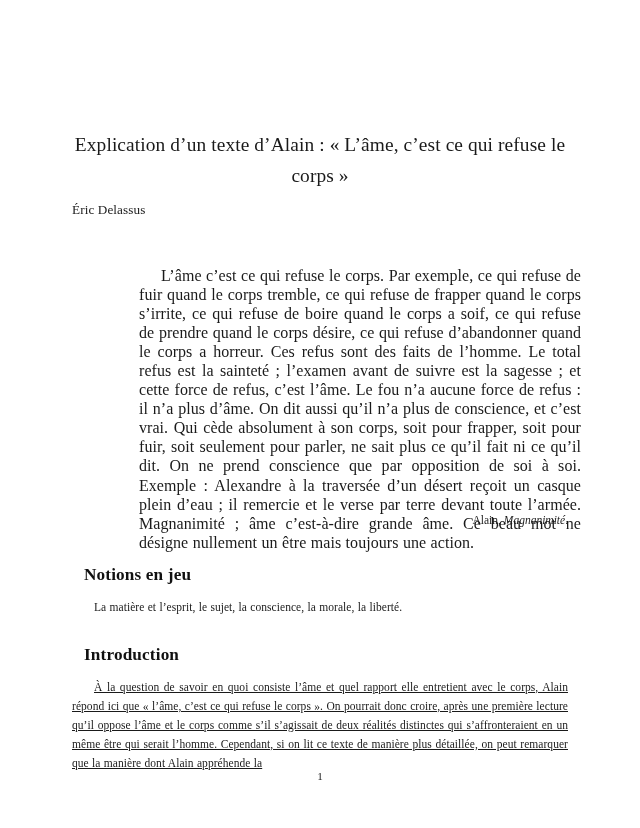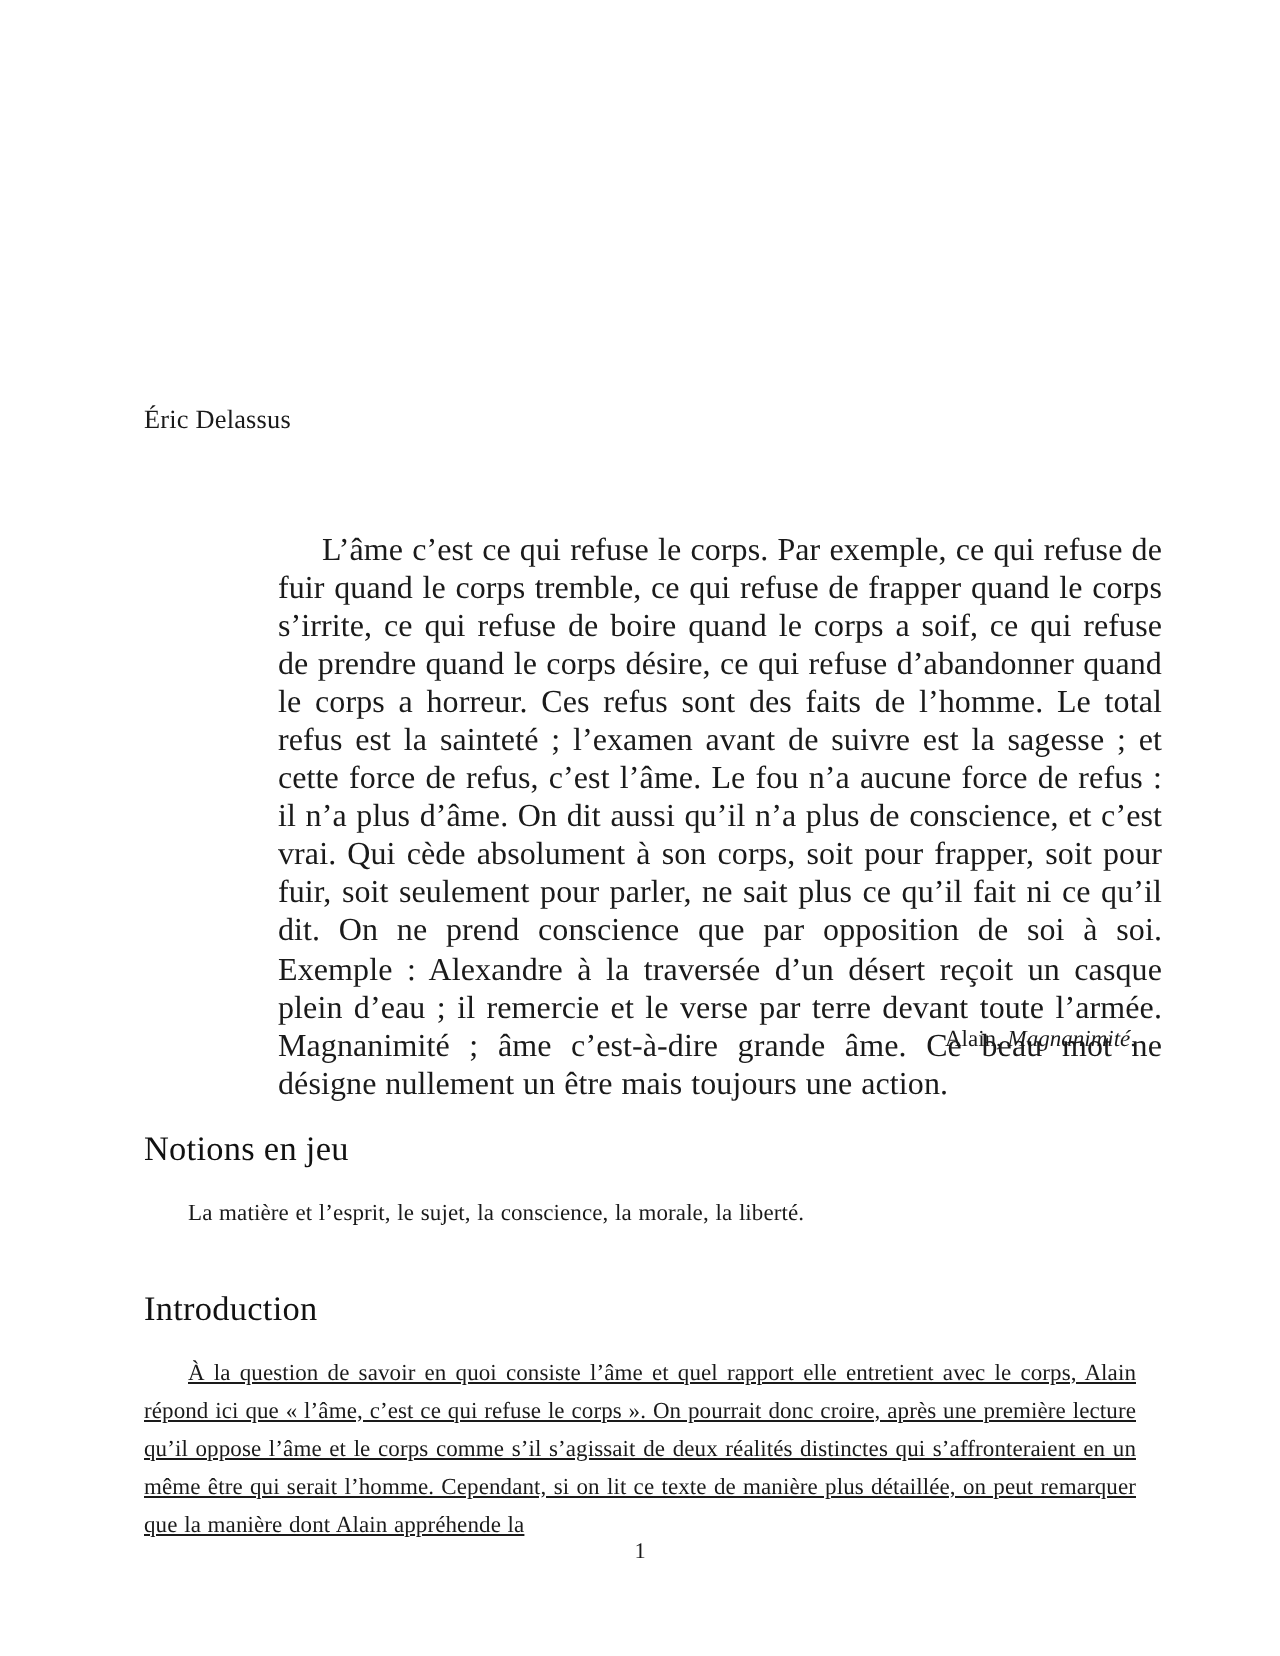--- a/index.html
+++ b/index.html
@@ -71,24 +71,24 @@
     font-size: 11.5px;
     line-height: 19px;
   }
   .quote-attrib i {
     font-style: italic;
   }
 
   
   .section-heading {
     position: absolute;
-    left: 72px;
+    left: 84px;
     width: 496px;
     font-size: 17.2px;
-    font-weight: 400;
+    font-weight: 700;
     line-height: 1.2;
     letter-spacing: .15px;
     color: #111111;
   }
   .section-heading.h-notions { top: 551px; }
   .section-heading.h-intro   { top: 631px; }
 
   
   .body-para {
     position: absolute;
@@ -114,20 +114,21 @@
     text-align: center;
     font-size: 11.2px;
     color: #1a1a1a;
   }
 </style>
 </head>
 <body>
 
 <div class="page">
 
+  <h1 class="doc-title">Explication d’un texte d’Alain : « L’âme, c’est ce qui refuse le corps »</h1>
 
   <div class="doc-author">Éric Delassus</div>
 
   <blockquote class="quote-block">L’âme c’est ce qui refuse le corps. Par exemple, ce qui refuse de fuir quand le corps tremble, ce qui refuse de frapper quand le corps s’irrite, ce qui refuse de boire quand le corps a soif, ce qui refuse de prendre quand le corps désire, ce qui refuse d’abandonner quand le corps a horreur. Ces refus sont des faits de l’homme. Le total refus est la sainteté ; l’examen avant de suivre est la sagesse ; et cette force de refus, c’est l’âme. Le fou n’a aucune force de refus : il n’a plus d’âme. On dit aussi qu’il n’a plus de conscience, et c’est vrai. Qui cède absolument à son corps, soit pour frapper, soit pour fuir, soit seulement pour parler, ne sait plus ce qu’il fait ni ce qu’il dit. On ne prend conscience que par opposition de soi à soi. Exemple : Alexandre à la traversée d’un désert reçoit un casque plein d’eau ; il remercie et le verse par terre devant toute l’armée. Magnanimité ; âme c’est-à-dire grande âme. Ce beau mot ne désigne nullement un être mais toujours une action.</blockquote>
 
   <div class="quote-attrib">
     <span>Alain, </span><i>Magnanimité</i><span>.</span>
   </div>
 
   <h2 class="section-heading h-notions">Notions en jeu</h2>

